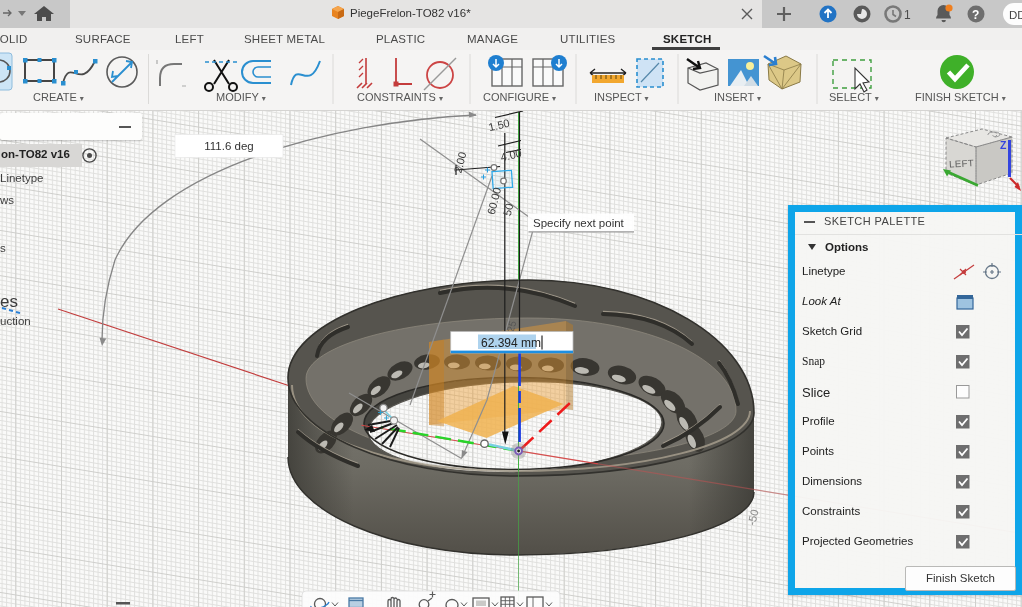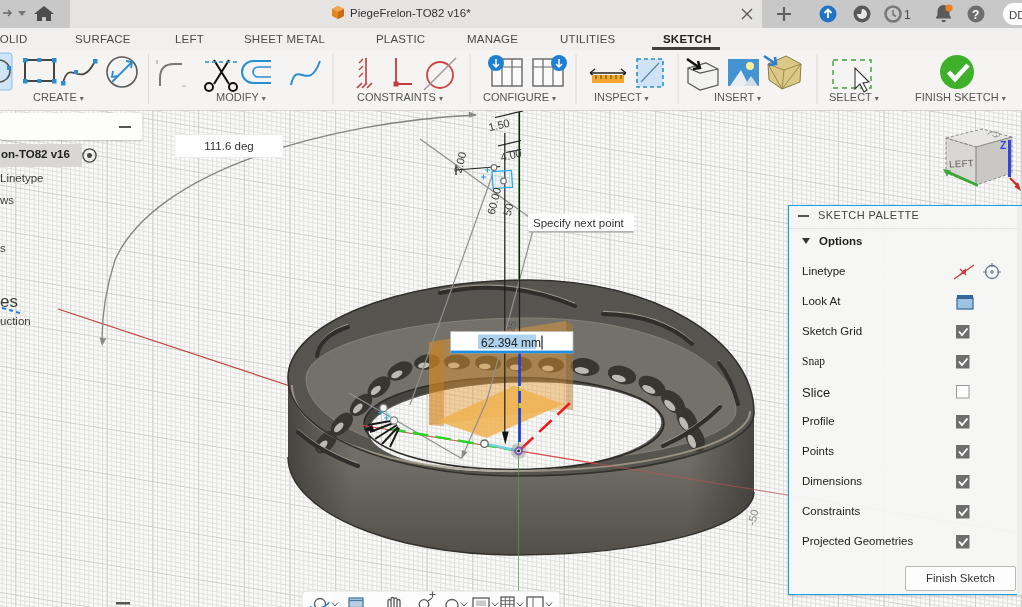--- a/index.html
+++ b/index.html
@@ -564,30 +564,30 @@
 </svg>
 <div class="txt" style="left:0px;top:172px;font-size:11.5px;color:#3c3c3c;">Linetype</div>
 <div class="txt" style="left:0px;top:194px;font-size:11.5px;color:#3c3c3c;">ws</div>
 <div class="txt" style="left:0px;top:242px;font-size:11.5px;color:#3c3c3c;">s</div>
 <div class="txt" style="left:0px;top:292px;font-size:17px;color:#3c3c3c;">es</div>
 <svg class="abs" style="left:0;top:303px;" width="22" height="12">
  <path d="M2 5 l4 1 M9 7 l4 1 M16 9 l4 1" stroke="#2a7fd4" stroke-width="2"></path>
 </svg>
 <div class="txt" style="left:0px;top:315px;font-size:11.5px;color:#3c3c3c;">uction</div>
 
-<div class="abs" style="left:788px;top:205px;width:234px;height:390px;background:rgba(246,246,244,0.97);box-shadow:0 1px 3px rgba(0,0,0,0.2);border:1px solid #0ea5e9;box-sizing:border-box;">
+<div class="abs" style="left:788px;top:205px;width:234px;height:390px;background:rgba(246,246,244,0.97);box-shadow:0 1px 3px rgba(0,0,0,0.2);border:7px solid #0ea5e9;box-sizing:border-box;">
  <div style="position:absolute;left:228px;top:0;width:5px;height:389px;background:#ececea;"></div>
  <div style="position:absolute;left:9px;top:9px;width:11px;height:2px;background:#555;"></div>
  <div style="position:absolute;left:29px;top:3px;font-size:11px;color:#444;letter-spacing:0.4px;">SKETCH PALETTE</div>
  <div style="position:absolute;left:0;top:22px;width:228px;height:1px;background:#e2e2e0;"></div>
  <div style="position:absolute;left:13px;top:32px;width:0;height:0;border-left:4.5px solid transparent;border-right:4.5px solid transparent;border-top:6px solid #333;"></div>
  <div style="position:absolute;left:30px;top:29px;font-size:11.5px;font-weight:bold;color:#222;">Options</div>
 </div>
 <div class="txt" style="left:802px;top:265px;font-size:11.5px;color:#222;">Linetype</div>
-<div class="txt" style="left:802px;top:295px;font-size:11.5px;color:#222;">Look At</div>
+<div class="txt" style="left:802px;top:295px;font-size:11.5px;color:#222;font-style:italic;">Look At</div>
 <div class="txt" style="left:802px;top:325px;font-size:11.5px;color:#222;">Sketch Grid</div>
 <div class="txt" style="left:802px;top:355px;font-size:11.5px;color:#222;font-family:Liberation Serif, serif;">Snap</div>
 <div class="txt" style="left:802px;top:385px;font-size:13px;color:#222;">Slice</div>
 <div class="txt" style="left:802px;top:415px;font-size:11.5px;color:#222;text-align:right;">Profile</div>
 <div class="txt" style="left:802px;top:445px;font-size:11.5px;color:#222;">Points</div>
 <div class="txt" style="left:802px;top:475px;font-size:11.5px;color:#222;">Dimensions</div>
 <div class="txt" style="left:802px;top:505px;font-size:11.5px;color:#222;">Constraints</div>
 <div class="txt" style="left:802px;top:535px;font-size:11.5px;color:#222;">Projected Geometries</div>
 <svg class="abs" style="left:940px;top:258px;" width="70" height="300">
 

